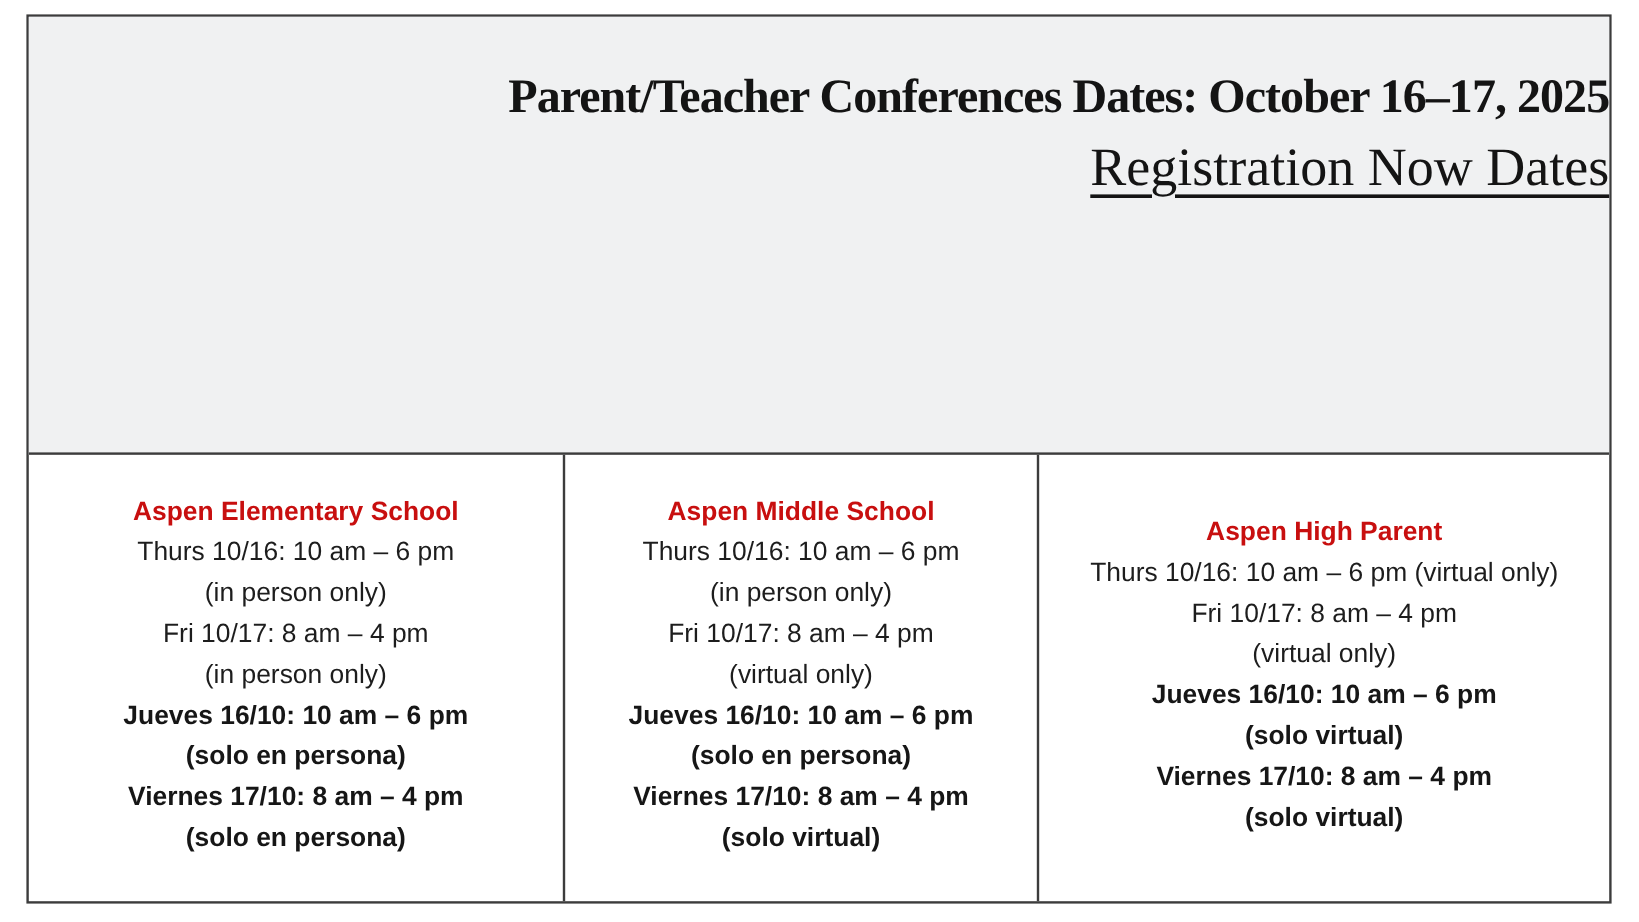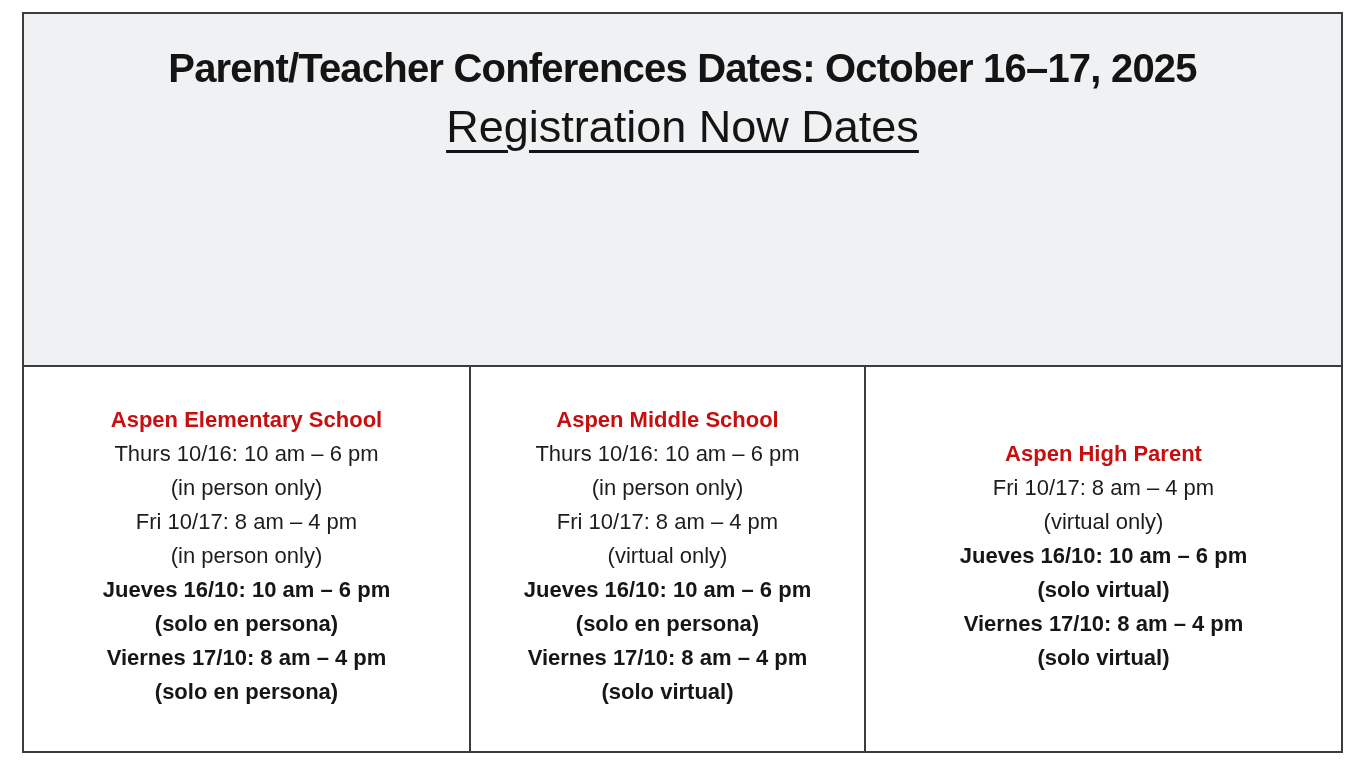--- a/index.html
+++ b/index.html
@@ -15,21 +15,21 @@
     position:relative;overflow:hidden;color:var(--ink);
   }
   .flyer{
     position:absolute;left:22px;top:12px;width:1321px;height:741px;
     box-sizing:border-box;border:2px solid var(--border);
     background:#ffffff;display:flex;flex-direction:column;
   }
   .flyer-header{
     flex:0 0 321px;background:var(--header-bg);
     border-bottom:2px solid var(--border);
-    text-align:center;padding-top:30px;box-sizing:content-box;
+    text-align:right;padding-top:42px;box-sizing:content-box;font-family:Liberation Serif, serif;
   }
   .page-title{
     margin:0;font-size:40px;line-height:48px;font-weight:700;
     letter-spacing:-0.8px;color:#141414;
   }
   .subtitle{
     display:inline-block;margin-top:8px;
     font-size:45px;line-height:54px;font-weight:400;color:#141414;
     text-decoration:underline;text-decoration-thickness:3px;text-underline-offset:8px;
     cursor:pointer;
@@ -83,20 +83,21 @@
       <p class="line">Fri 10/17: 8 am – 4 pm</p>
       <p class="line">(virtual only)</p>
       <p class="line es">Jueves 16/10: 10 am – 6 pm</p>
       <p class="line es">(solo en persona)</p>
       <p class="line es">Viernes 17/10: 8 am – 4 pm</p>
       <p class="line es">(solo virtual)</p>
     </section>
 
     <section class="col col-high">
       <h2 class="school-name">Aspen High Parent</h2>
+      <p class="line">Thurs 10/16: 10 am – 6 pm (virtual only)</p>
       <p class="line">Fri 10/17: 8 am – 4 pm</p>
       <p class="line">(virtual only)</p>
       <p class="line es">Jueves 16/10: 10 am – 6 pm</p>
       <p class="line es">(solo virtual)</p>
       <p class="line es">Viernes 17/10: 8 am – 4 pm</p>
       <p class="line es">(solo virtual)</p>
     </section>
 
   </div>
 </div>

